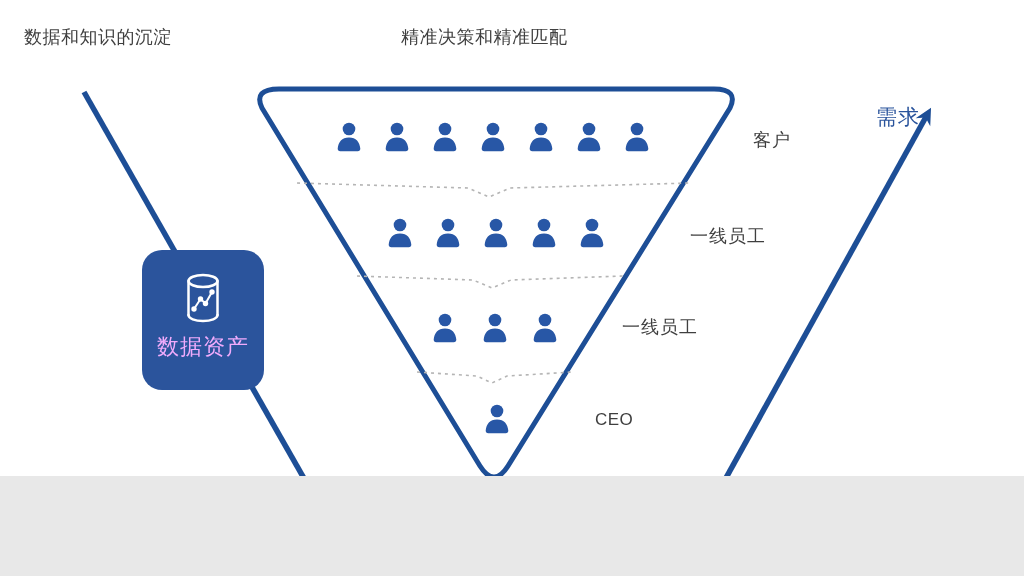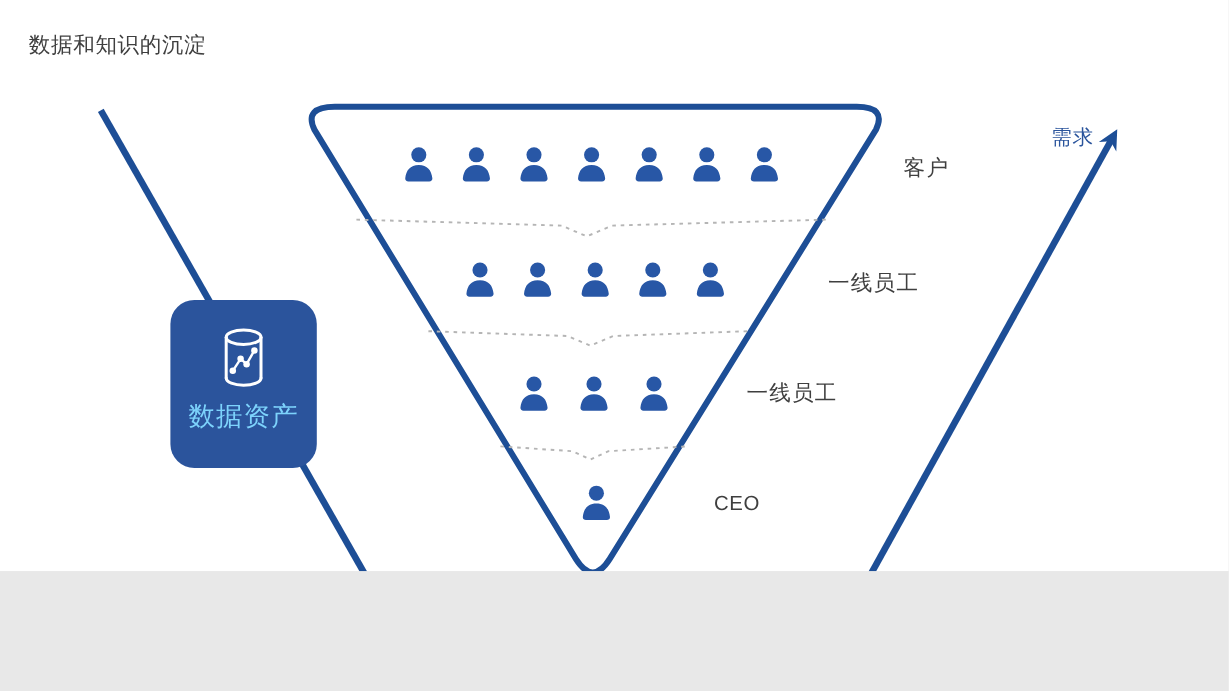--- a/index.html
+++ b/index.html
@@ -42,42 +42,42 @@
   #row-label-0{left:753px;top:128px;}
   #row-label-1{left:690px;top:224px;}
   #row-label-2{left:622px;top:315px;}
   #row-label-3{left:567px;top:410px;font-size:17px;letter-spacing:.5px;margin-left:28px;}
 
   .card{
     position:absolute;z-index:3;
     background:var(--card-blue);
     border-radius:20px;
     display:flex;flex-direction:column;align-items:center;
-    color:#7dd3fc;
+    color:#f0abfc;
   }
   #left-card{left:142px;top:250px;width:122px;height:140px;}
   #right-card{left:758px;top:252px;width:126px;height:139px;}
   .card .card-icon{display:block;}
   #left-card .card-icon{margin-top:21px;width:44px;height:54px;}
   #right-card .card-icon{margin-top:15px;width:56px;height:56px;}
   .icon-stroke{fill:none;stroke:#fff;stroke-width:2.5;stroke-linecap:round;stroke-linejoin:round;}
   .icon-dot{fill:#fff;stroke:none;}
   .card-label{
     font-size:22px;font-weight:500;letter-spacing:1px;white-space:nowrap;
     margin-top:7px;
   }
   #right-card .card-label{font-size:21px;margin-top:9px;}
   .red-underline{
     width:104px;height:2px;margin-top:1px;
     background:var(--underline-red);opacity:.65;border-radius:1px;
   }
 
   .flow-label{
     position:absolute;z-index:2;
-    font-size:17px;font-weight:500;letter-spacing:1px;
+    font-size:21px;font-weight:500;letter-spacing:1px;
     color:var(--flow-label-blue);white-space:nowrap;
   }
   #demand-label{left:876px;top:103px;}
   #supply-label{left:694px;top:500px;margin-left:18px;}
 </style>
 </head>
 <body>
 
 <div id="stage">
 
@@ -93,20 +93,21 @@
     <path class="flow-line" d="M 706 514 L 927 115" marker-end="url(#arrowhead)"></path>
 
     <path class="funnel-outline" d="M 279 89 L 714 89 Q 739 89 730 108 L 508 466 Q 494 488 480 466 L 262 108 Q 253 89 279 89 Z"></path>
 
     <path class="sep" d="M 297 183 L 468 188 L 489 197 L 510 188 L 690 183"></path>
     <path class="sep" d="M 357 276 L 473 280 L 492 288 L 511 280 L 623 276"></path>
     <path class="sep" d="M 417 372 L 477 376 L 492 383 L 507 376 L 573 372"></path>
   </svg>
 
   <div class="title" id="title-left">数据和知识的沉淀</div>
+  <div class="title" id="title-center">精准决策和精准匹配</div>
 
   <div class="person-row" id="person-row-0">
       <span class="person">
         <svg viewBox="0 0 28 34" xmlns="http://www.w3.org/2000/svg">
           <circle class="person-fill" cx="14" cy="8" r="6.3"></circle>
           <path class="person-fill" d="M14 16.5 C6.8 16.5 3.4 21 2.7 27.6 C2.5 29.2 3.7 30.3 5.3 30.3 L22.7 30.3 C24.3 30.3 25.5 29.2 25.3 27.6 C24.6 21 21.2 16.5 14 16.5 Z"></path>
         </svg>
       </span>
       <span class="person">
         <svg viewBox="0 0 28 34" xmlns="http://www.w3.org/2000/svg">

